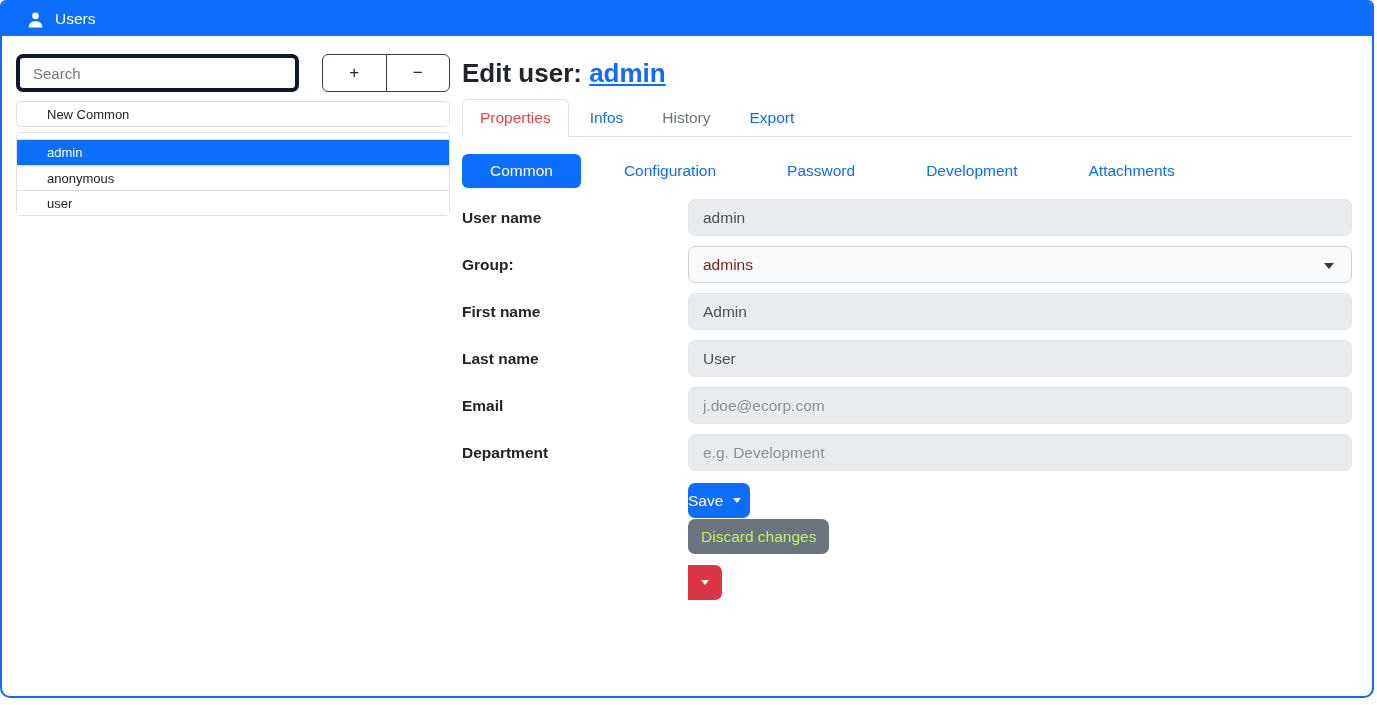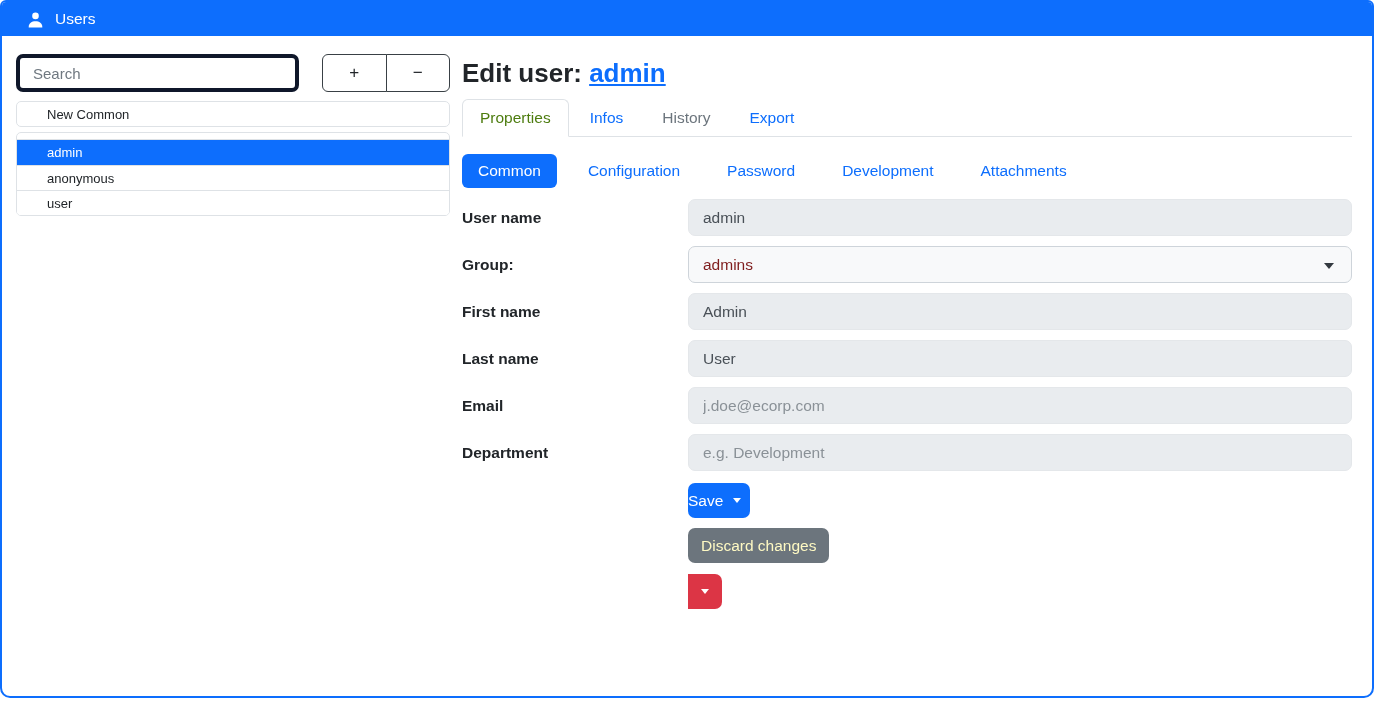--- a/index.html
+++ b/index.html
@@ -57,26 +57,26 @@
   
   .main { flex:1; padding:0 20px 0 12px; min-width:0; }
   .page-title { font-size:26px; font-weight:700; margin:4px 0 10px; color:#212529; }
   .page-title a { color:#0d6efd; text-decoration:underline; font-weight:700; cursor:pointer; }
 
   .tabs { display:flex; border-bottom:1px solid #dee2e6; }
   .tab {
     padding:9px 17px; font-size:15.5px; margin-bottom:-1px; cursor:pointer;
     border:1px solid transparent; border-radius:6px 6px 0 0; margin-right:3px;
   }
-  .tab.active { background:#fff; border-color:#dee2e6 #dee2e6 #fff #dee2e6; color:#4d7c0f; }
+  .tab.active { background:#fff; border-color:#dee2e6 #dee2e6 #fff #dee2e6; color:#ef4444; }
   .tab.link { color:#0d6efd; }
   .tab.disabled { color:#6c757d; cursor:default; }
 
   .pills { display:flex; gap:15px; margin:17px 0 0; }
-  .pill { padding:8px 16px; font-size:15.5px; border-radius:6px; color:#0d6efd; cursor:pointer; }
+  .pill { padding:8px 28px; font-size:15.5px; border-radius:6px; color:#0d6efd; cursor:pointer; }
   .pill.active { background:#0d6efd; color:#fff; }
 
   .form { margin-top:11px; }
   .form-row { display:flex; align-items:center; margin-bottom:10px; }
   .form-label {
     width:204px; flex:none; text-align:left; font-weight:700; font-size:15.5px;
     color:#212529; margin-right:22px;
   }
   .form-control {
     flex:1; height:37px; background:#e9ecef; border:1px solid #e4e7ea;
@@ -104,21 +104,21 @@
   .caret {
     width:0; height:0; border-left:4.5px solid transparent;
     border-right:4.5px solid transparent; border-top:5px solid currentColor;
   }
   .save-group { display:inline-flex; }
   .btn-save { background:#0d6efd; color:#fff; padding:0 0; border-radius:7px 0 0 7px; }
   .btn-save-caret {
     background:#0d6efd; color:#fff; width:27px; justify-content:center;
     border-radius:0 7px 7px 0;
   }
-  .btn-discard { background:#6c757d; color:#fef9c3; padding:8px 13px; margin-top:10px; }
+  .btn-discard { background:#6c757d; color:#bef264; padding:8px 13px; margin-top:1px; }
   .btn-duplicate { background:#0dcaf0; color:#000; padding:0 13px; margin-top:28px; opacity:.65; }
   .delete-group { display:inline-flex; margin-top:11px; }
   .btn-delete { background:#dc3545; color:#fff; padding:0 13px; border-radius:7px 0 0 7px; opacity:.65; }
   .btn-delete-caret {
     background:#dc3545; color:#fff; width:34px; justify-content:center;
     border-radius:0 7px 7px 0;
   }
   .stack { display:flex; flex-direction:column; align-items:flex-start; }
 </style>
 </head>

